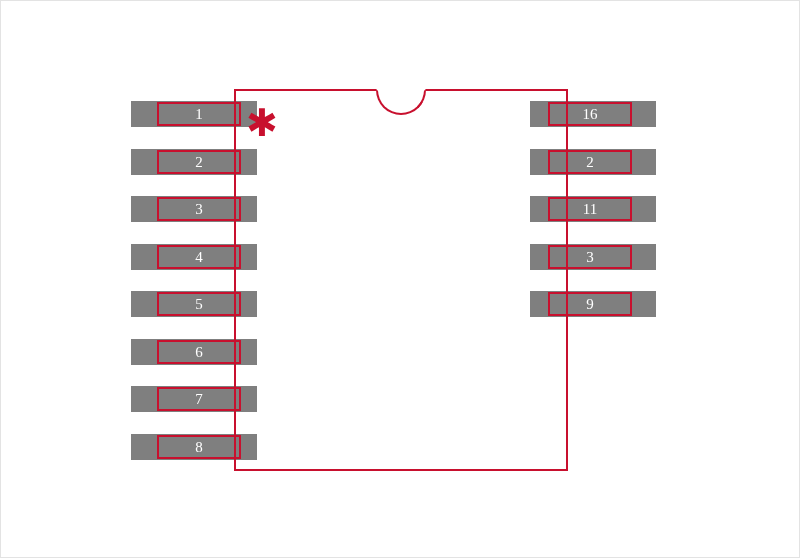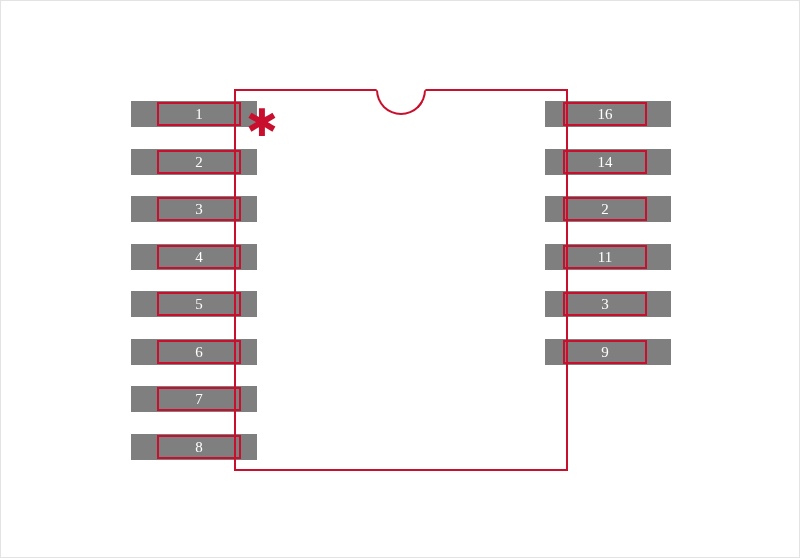--- a/index.html
+++ b/index.html
@@ -24,21 +24,21 @@
     font-family: "Liberation Serif", serif;
   }
   .pad-col {
     position: absolute;
     top: 100px;
     display: flex;
     flex-direction: column;
     gap: 21.5px;
   }
   .pad-col.left  { left: 130px; }
-  .pad-col.right { left: 544px; }
+  .pad-col.right { left: 529px; }
   .pad {
     position: relative;
     width: 126px;
     height: 26px;
     background: var(--pad);
   }
   .pad-label {
     position: absolute;
     top: 50%;
     transform: translateY(-50%);
@@ -116,23 +116,20 @@
     <div class="pad left">
       <div class="pad-label">8</div>
     </div>
   </div>
 
   <div class="pad-col right">
     <div class="pad right">
       <div class="pad-label">16</div>
     </div>
     <div class="pad right">
-      <div class="pad-label">14</div>
-    </div>
-    <div class="pad right">
       <div class="pad-label">2</div>
     </div>
     <div class="pad right">
       <div class="pad-label">11</div>
     </div>
     <div class="pad right">
       <div class="pad-label">3</div>
     </div>
     <div class="pad right">
       <div class="pad-label">9</div>

